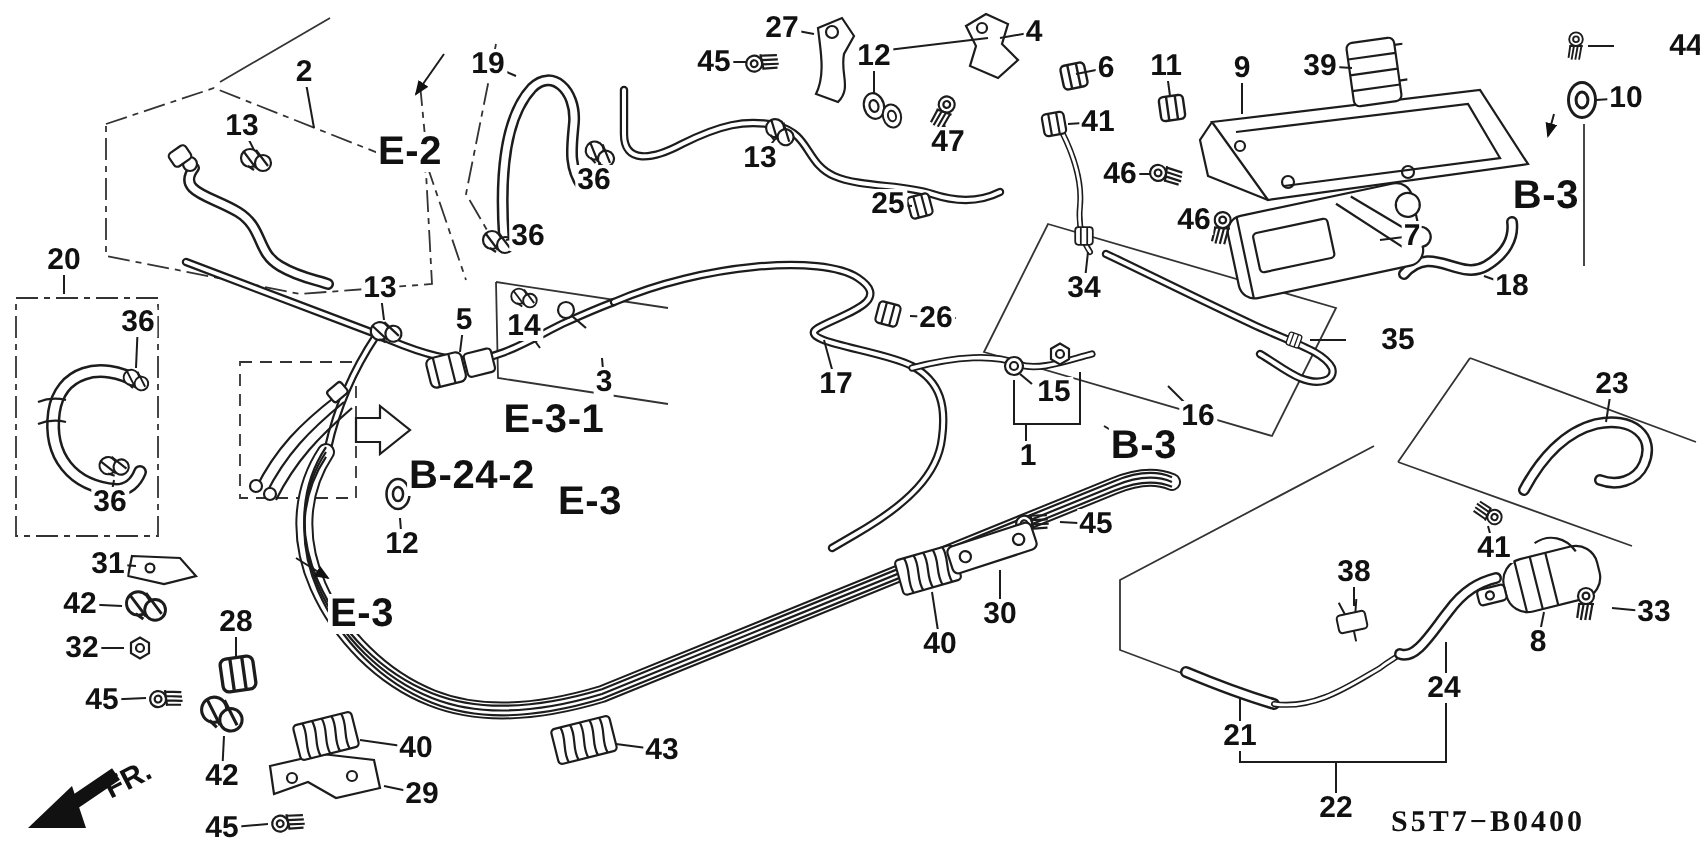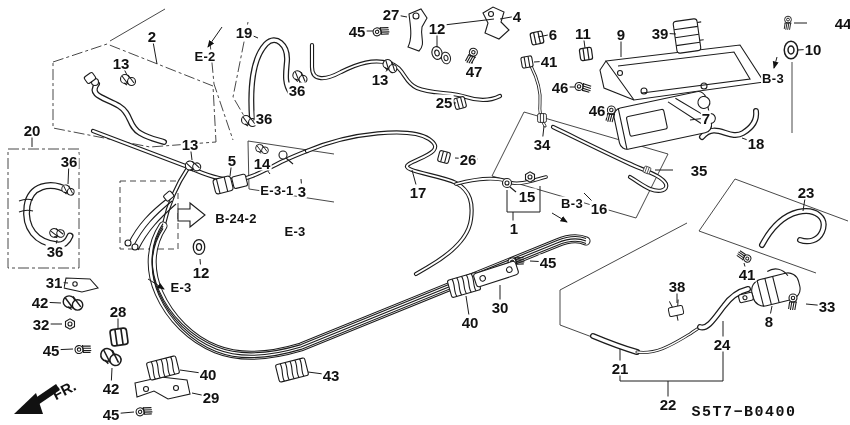--- a/index.html
+++ b/index.html
@@ -2,21 +2,21 @@
 <html><head>
 <meta charset="utf-8">
 <style>
   html,body{margin:0;padding:0;background:#fff;}
   .stage{position:relative;width:850px;height:425px;background:#fff;overflow:hidden;
          font-family:"Liberation Sans",sans-serif;}
   .stage svg{position:absolute;left:0;top:0;}
   #labels{position:absolute;left:0;top:0;width:850px;height:425px;pointer-events:none;z-index:3;}
   .co{position:absolute;transform:translate(-50%,-50%);font-weight:bold;font-size:15px;
       color:#111;background:#fff;padding:0 1px;line-height:1;white-space:nowrap;}
-  .co.ref{font-size:13px;letter-spacing:.3px;}
+  .co.ref{font-size:20px;letter-spacing:.3px;margin-top:20px;}
   .co.code{font-family:"Liberation Serif",serif;font-size:15px;letter-spacing:1.5px;background:transparent;}
   .co.fr{transform:translate(-50%,-50%) rotate(-27deg);font-size:15px;background:transparent;}
   
   .wf{fill:#fff;stroke:#1c1c1c;stroke-width:1.1;}
   .t{fill:none;stroke:#1c1c1c;stroke-width:1.1;}
   .ol{fill:none;stroke:#1c1c1c;stroke-linecap:round;}
   .il{fill:none;stroke:#fff;stroke-linecap:round;}
   .bnd{fill:none;stroke:#333;stroke-width:0.9;}
   .dd{stroke-dasharray:11 3 3 3;}
   .ds{stroke-dasharray:6 4;}
@@ -395,15 +395,15 @@
       <span class="co" style="left: 620px; top: 368px;">21</span>
       <span class="co" style="left: 668px; top: 404px;">22</span>
       <span class="co ref" style="left: 205px; top: 56px;">E-2</span>
       <span class="co ref" style="left: 277px; top: 190px;">E-3-1</span>
       <span class="co ref" style="left: 236px; top: 218px;">B-24-2</span>
       <span class="co ref" style="left: 295px; top: 231px;">E-3</span>
       <span class="co ref" style="left: 181px; top: 287px;">E-3</span>
       <span class="co ref" style="left: 773px; top: 78px;">B-3</span>
       <span class="co ref" style="left: 572px; top: 203px;">B-3</span>
       <span class="co fr" style="left: 64px; top: 390px;">FR.</span>
-      <span class="co code" style="left: 744px; top: 412px; font-family: Liberation Mono, monospace;">S5T7−B0400</span>
+      <span class="co code" style="left: 744px; top: 412px;">S5T7−B0400</span>
     </div>
 </div>
 
 </body></html>

